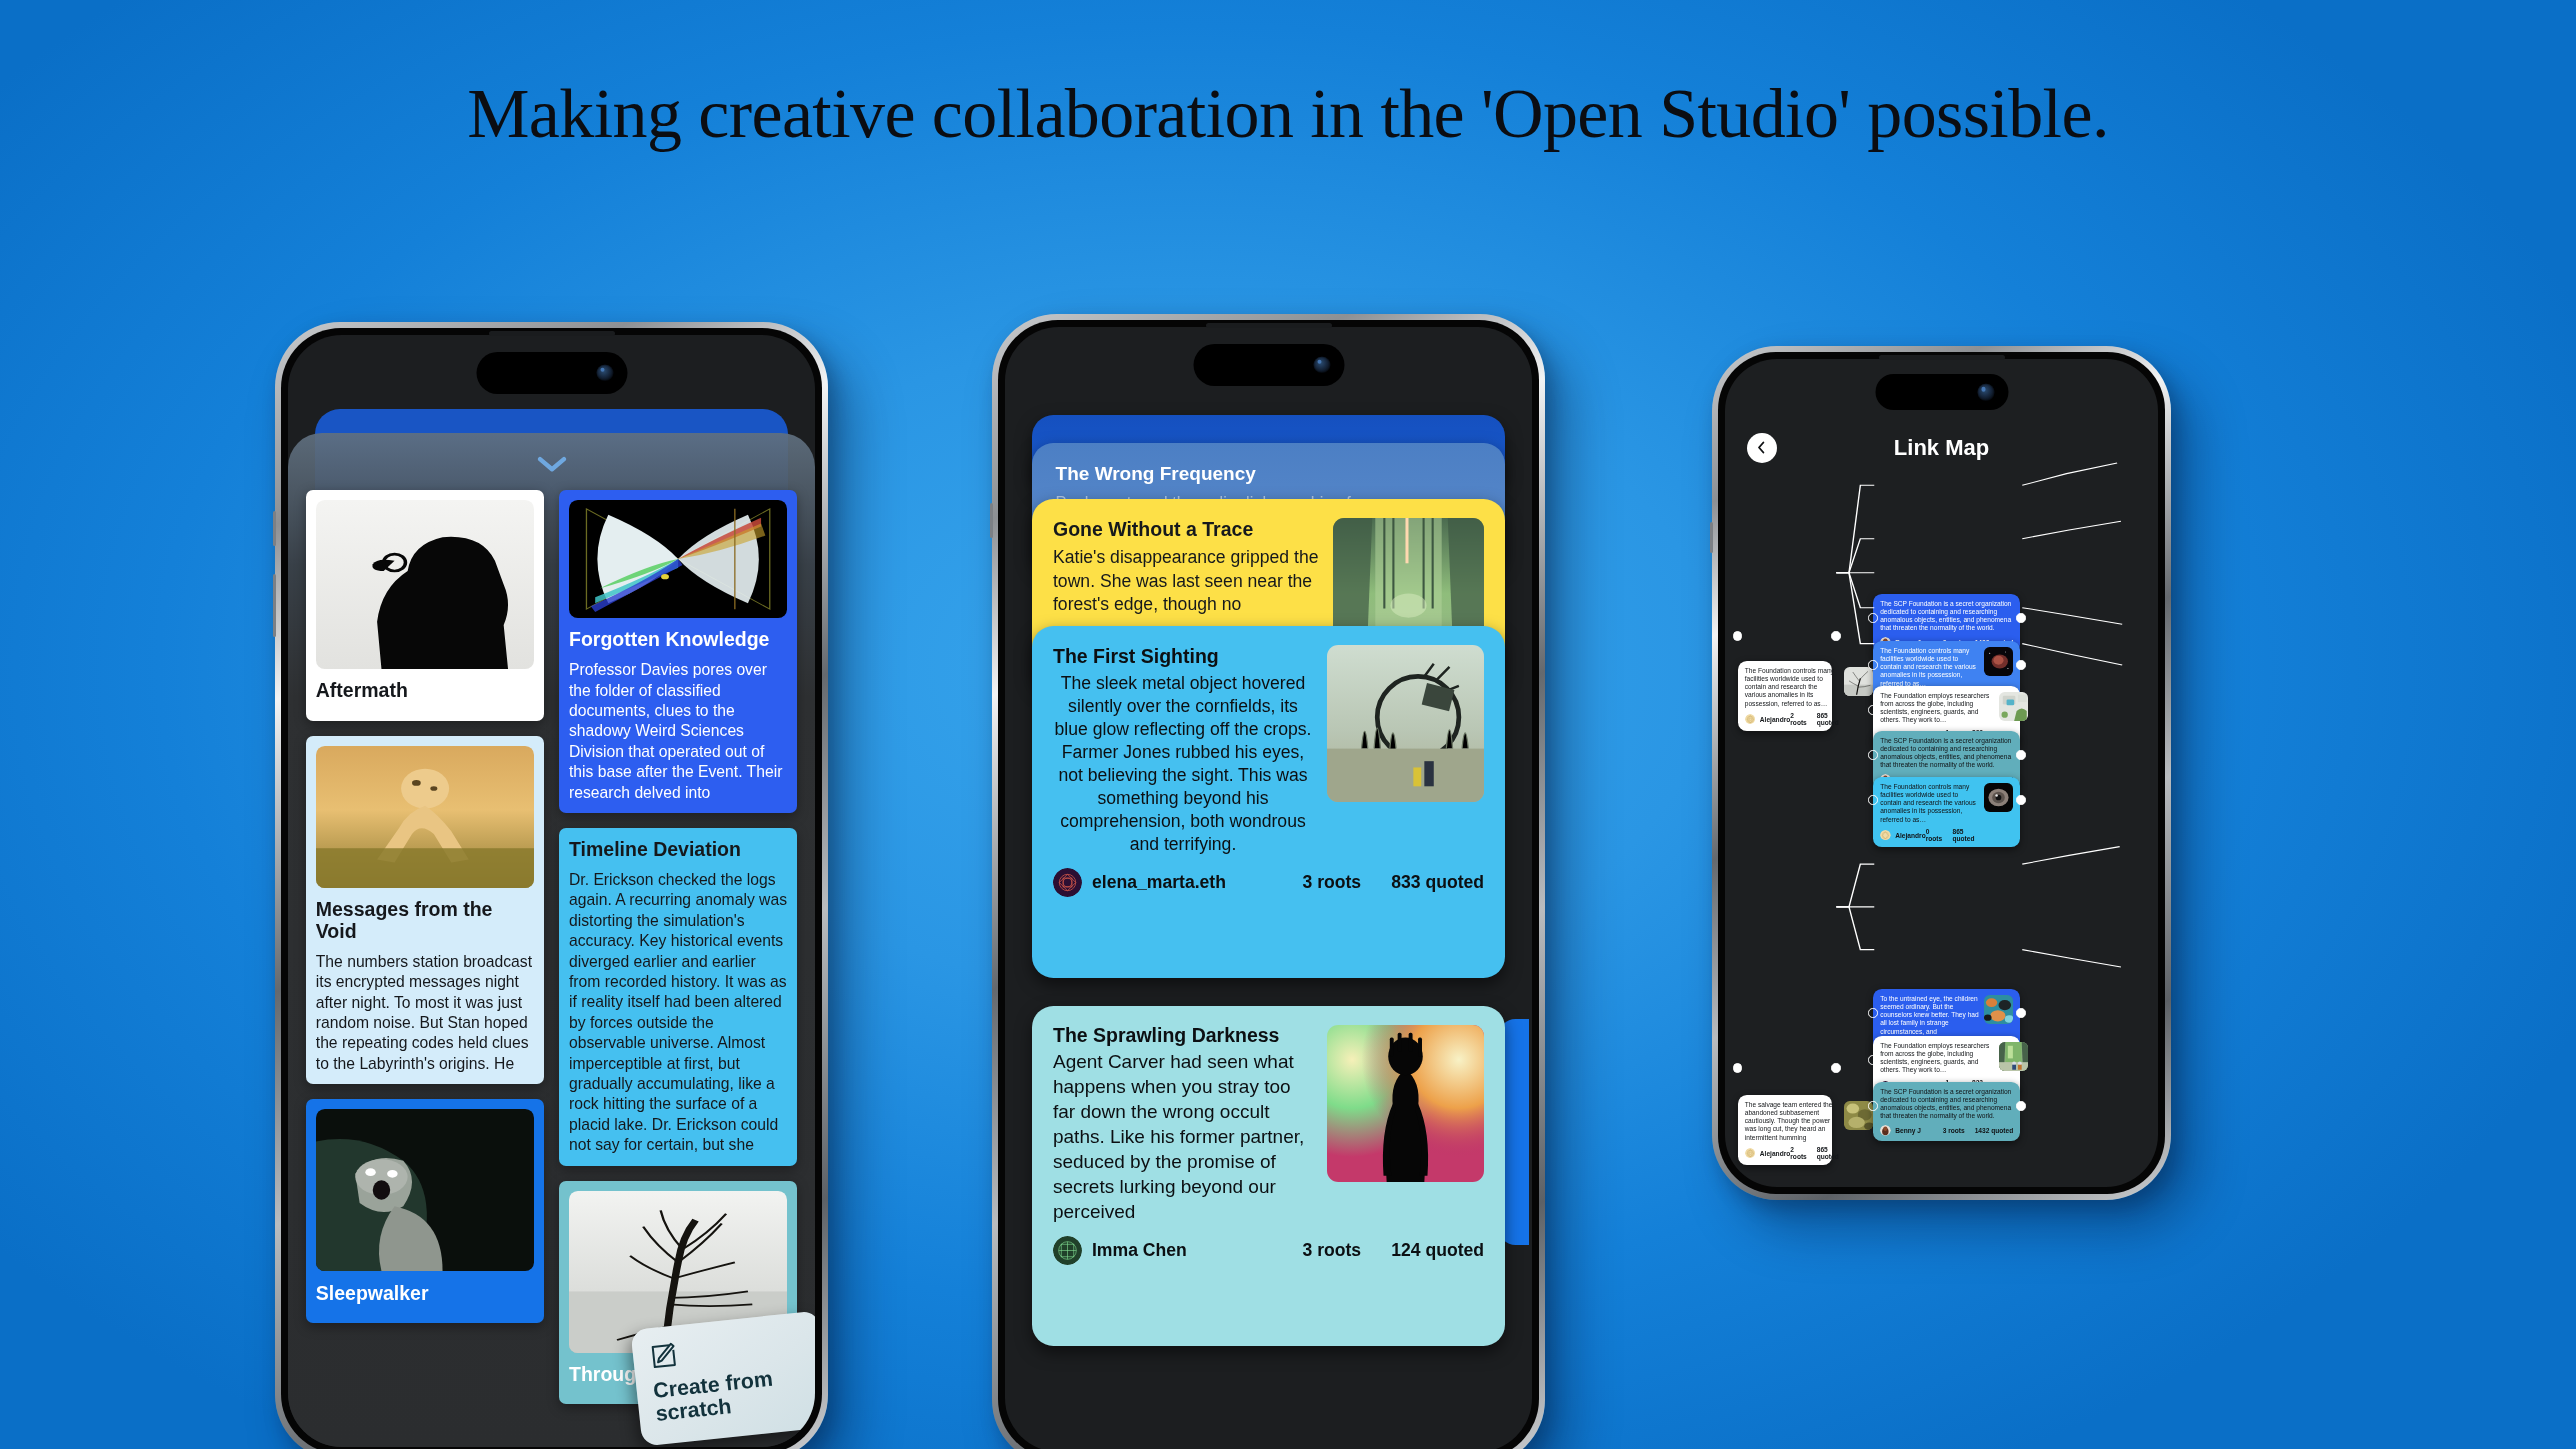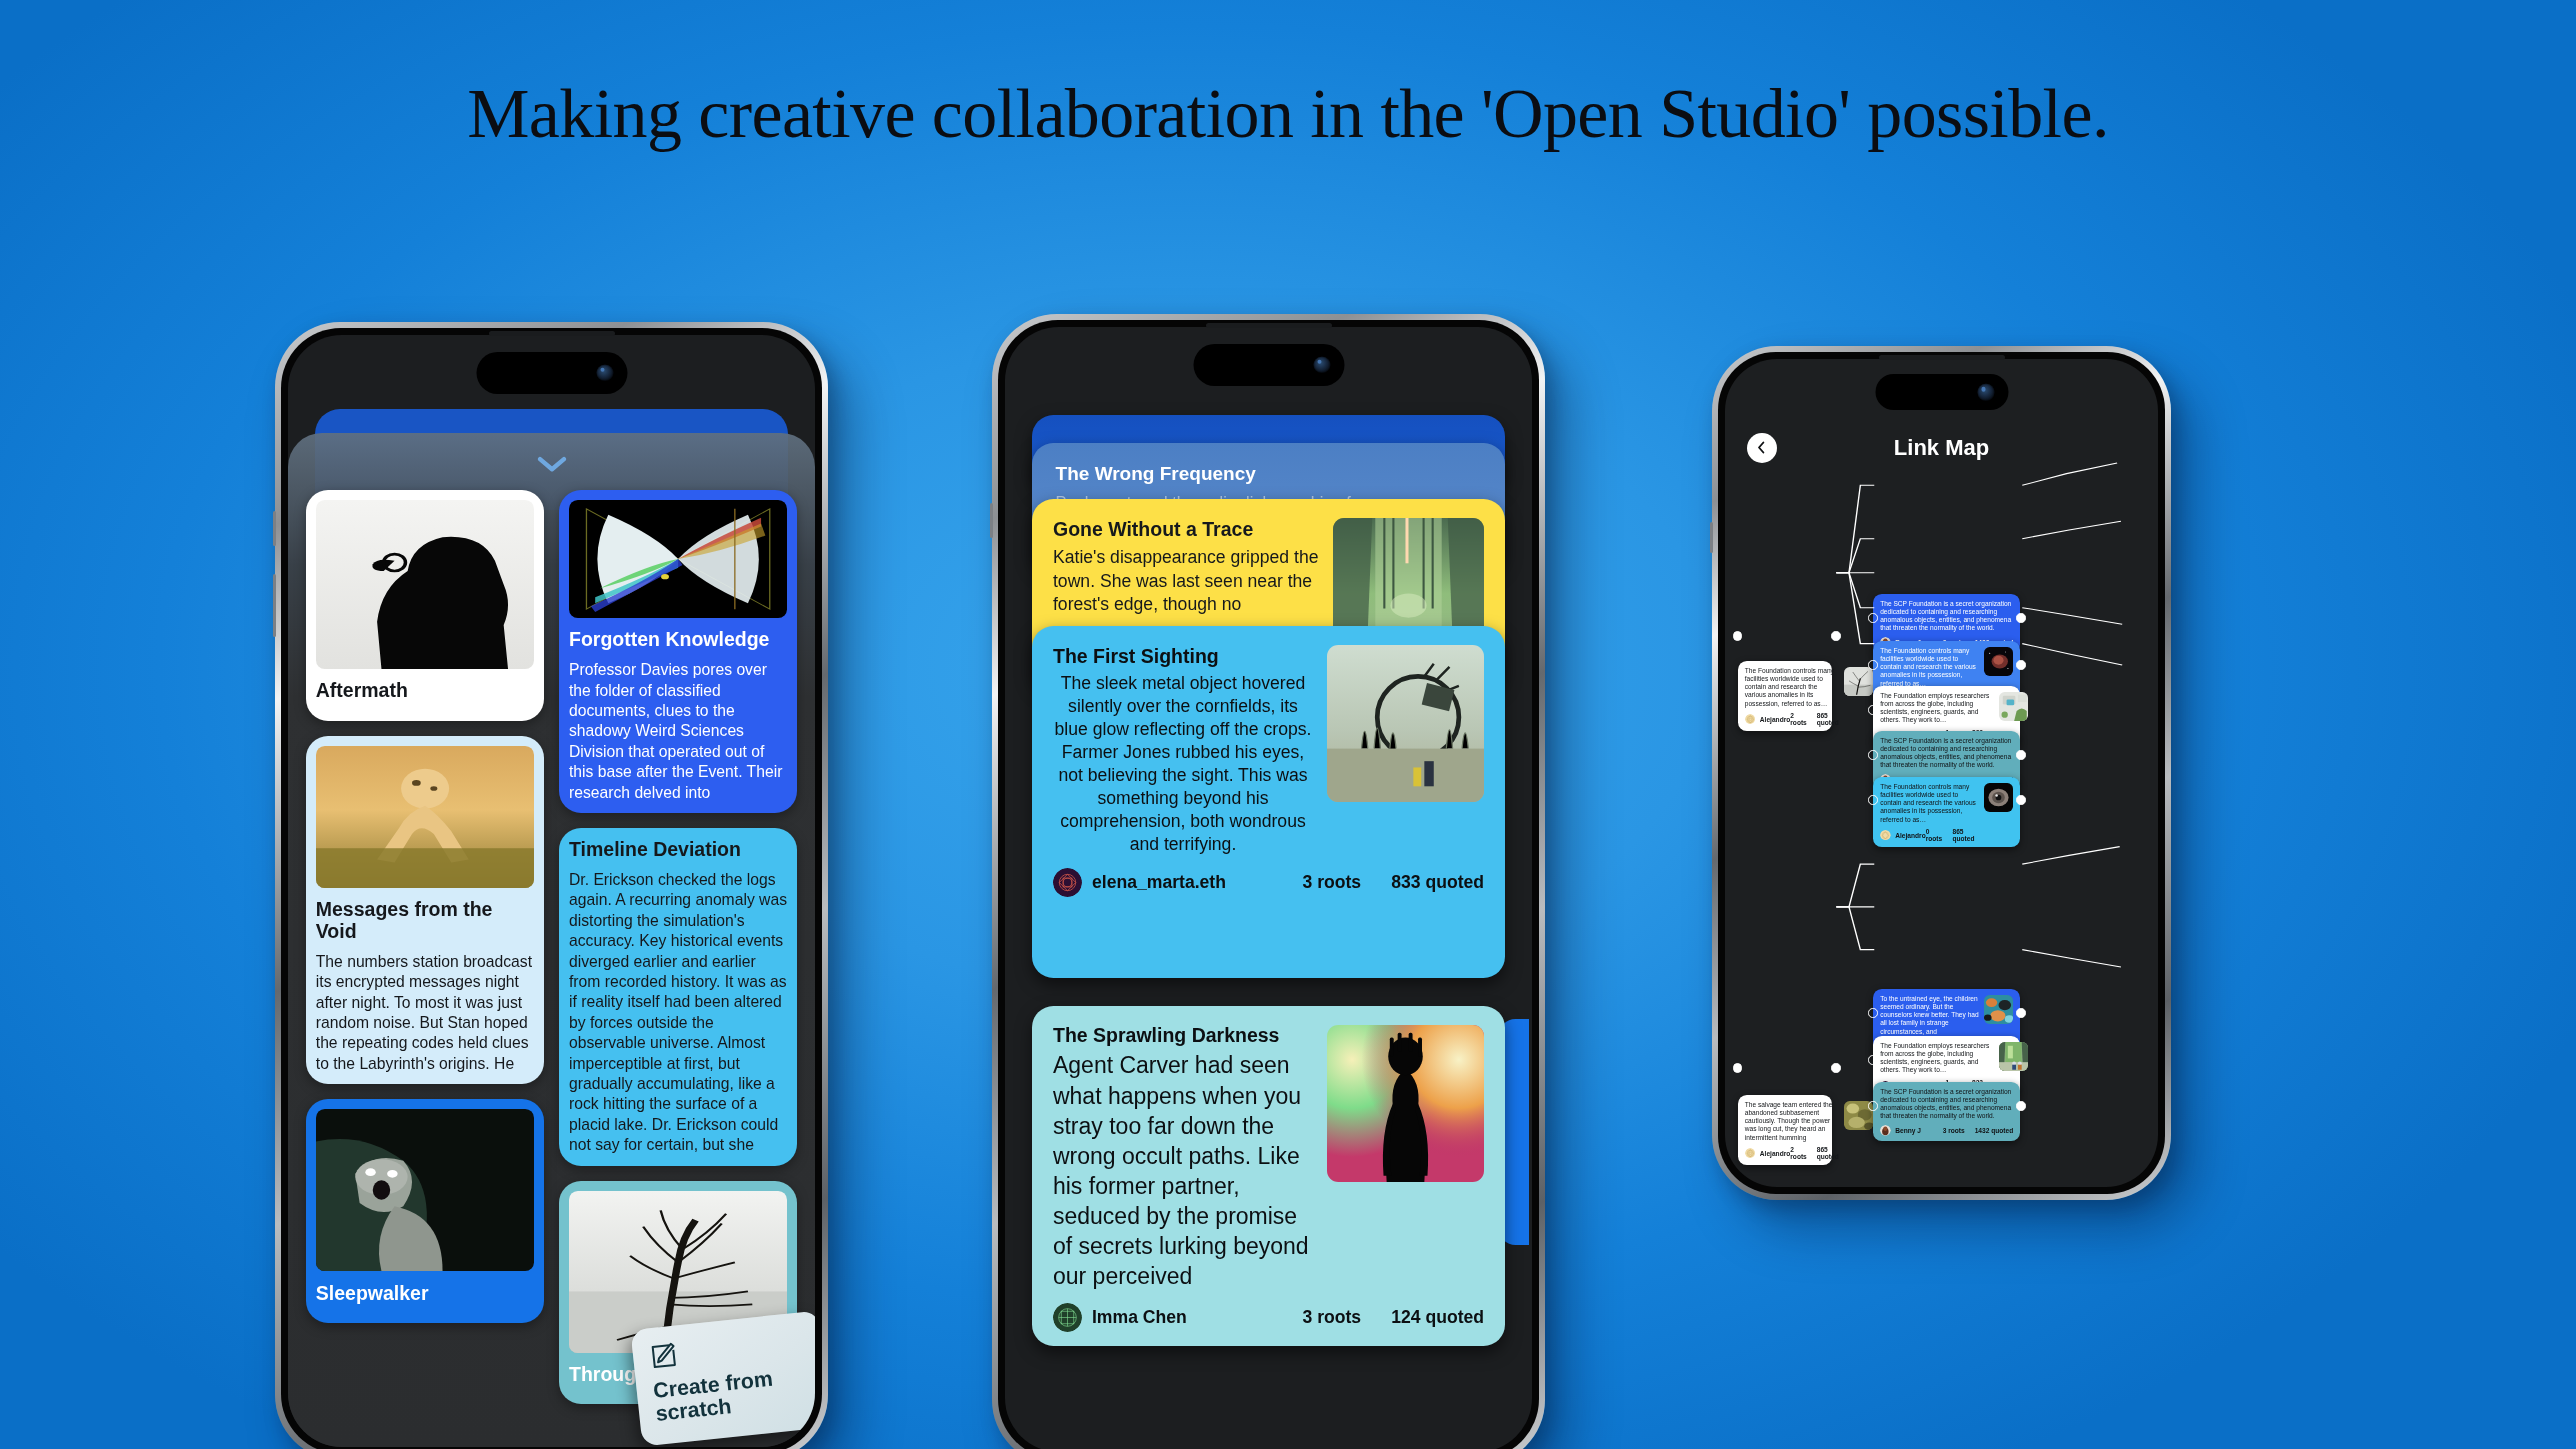--- a/index.html
+++ b/index.html
@@ -95,21 +95,21 @@
     background: #1955c4; border-radius: 25px 25px 0 0; z-index: 15;
   }
   .chev-down {
     position: absolute; top: 22.6px; left: 50%; transform: translateX(-50%);
     width: 29px; height: 16.4px;
   }
   .masonry { position: absolute; top: 57px; left: 17.6px; right: 17.6px; bottom: 0;
              display: flex; gap: 15px; }
   .mcol { flex: 1; display: flex; flex-direction: column; gap: 15px; }
   .mcard {
-    border-radius: 22px; overflow: hidden; padding: 10px;
+    border-radius: 7px; overflow: hidden; padding: 10px;
     box-shadow: 0 3.8px 11.3px rgba(0,0,0,.34);
   }
   .mcard .thumb {
     width: 100%; border-radius: 8.8px; overflow: hidden; display:block;
   }
   .mcard h3 { font-size: 19.5px; font-weight: 700; line-height: 1.12; margin: 11.3px 0 8.8px; }
   .mcard p  { font-size: 15.7px; line-height: 1.30; }
   .c-white { background:#ffffff; color:#15181c; }
   .c-blue  { background:#2d5ef0; color:#ffffff; }
   .c-paleb { background:#d4ecfa; color:#15181c; }
@@ -154,21 +154,21 @@
   .meta .av { width: 29px; height: 29px; border-radius: 50%; overflow:hidden; flex:none; margin-right: 10px; }
   .meta .nm { font-size: 17.6px; font-weight:700; flex: 1; }
   .meta .rt { font-size: 17.6px; font-weight:700; margin-right: 30px; }
   .meta .qt { font-size: 17.6px; font-weight:700; }
 
   .sc4 { top: 591px; height: 340px; background:#9fdfe4; z-index: 14; padding: 19px 21.4px 0; color:#0c0f12;
          left: 26.4px; right: 26.4px; }
   .sc4 .row { display:flex; gap: 14px; }
   .sc4 .txtcol { flex: 1.02; }
   .sc4 h3 { font-size: 19.5px; font-weight:700; line-height:1.1; margin-bottom: 3.8px; }
-  .sc4 p  { font-size: 23px; line-height:1.31; }
+  .sc4 p  { font-size: 19px; line-height:1.31; }
   .sc4 .thumb { width: 157px; height: 157px; border-radius: 11.3px; overflow:hidden; flex:none; }
   .sc5-peek { position:absolute; top: 604px; right: 2.5px; width: 30px; height: 226px;
               background:#1573e8; border-radius: 16.4px 0 0 16.4px; z-index: 13; }
   .p2-gapline { position:absolute; left: 0; right: 0; top: 566px; height: 25px; background:#1c1e20; z-index: 10;}
 
   
   .lm-header { position:absolute; top: 74px; left:0; right:0; height: 44px; z-index: 30; }
   .lm-back {
     position:absolute; left: 21.4px; top: 0; width: 30px; height: 30px;
     border-radius: 50%; background:#ffffff; display:flex; align-items:center; justify-content:center;

